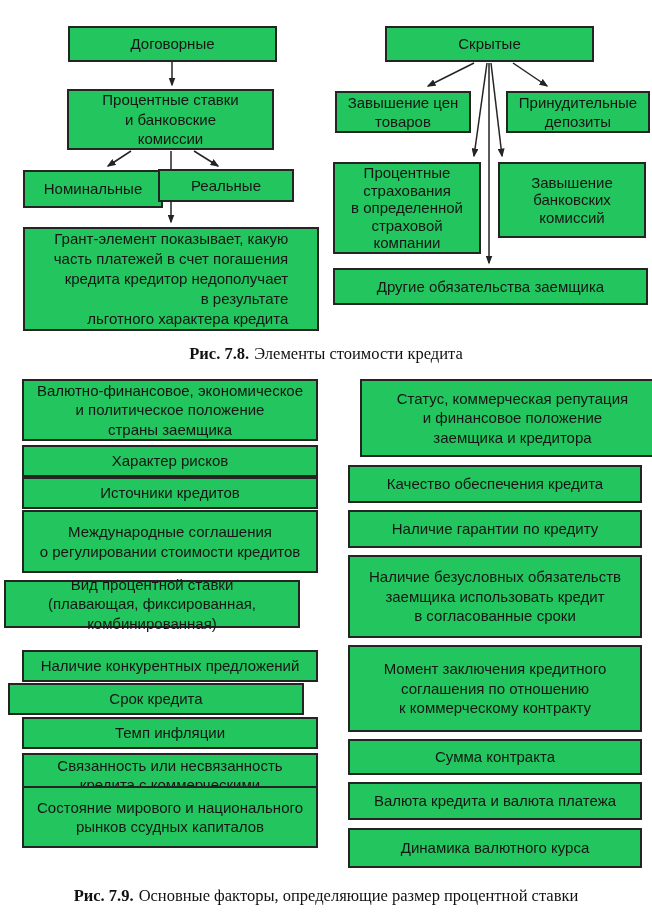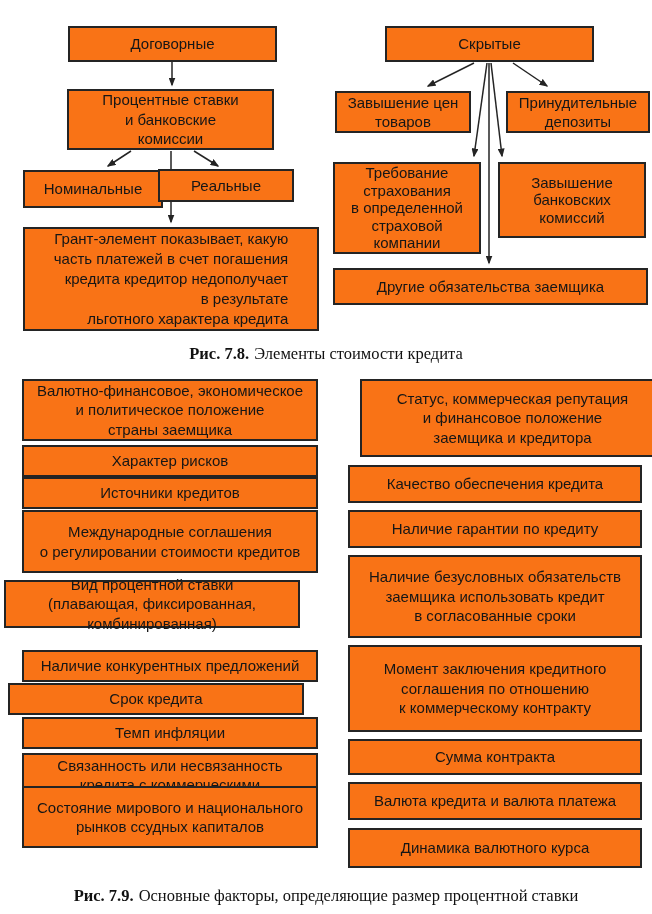--- a/index.html
+++ b/index.html
@@ -9,21 +9,21 @@
     height: 914px;
     background: #ffffff;
     font-family: "Liberation Sans", "DejaVu Sans", sans-serif;
     color: #161616;
     overflow: hidden;
   }
   .box {
     position: absolute;
     box-sizing: border-box;
     border: 2px solid #242424;
-    background: #f97316;
+    background: #22c55e;
     display: flex;
     align-items: center;
     justify-content: center;
     text-align: center;
     white-space: pre-line;
     font-size: 15px;
     line-height: 19.5px;
     padding: 14px 4px;
   }
   .f78 .box { line-height: 19.5px; }
@@ -87,21 +87,21 @@
 льготного характера кредита</div>
 
     <div class="box" style="left:385px;top:26px;width:209px;height:36px">Скрытые</div>
 
     <div class="box" style="left:335px;top:91px;width:136px;height:42px">Завышение цен
 товаров</div>
 
     <div class="box" style="left:506px;top:91px;width:144px;height:42px">Принудительные
 депозиты</div>
 
-    <div class="box tight" style="left:333px;top:162px;width:148px;height:92px">Требование
+    <div class="box tight" style="left:333px;top:162px;width:148px;height:92px">Процентные
 страхования
 в определенной
 страховой
 компании</div>
 
     <div class="box tight" style="left:498px;top:162px;width:148px;height:76px">Завышение
 банковских
 комиссий</div>
 
     <div class="box" style="left:333px;top:268px;width:315px;height:37px">Другие обязательства заемщика</div>

